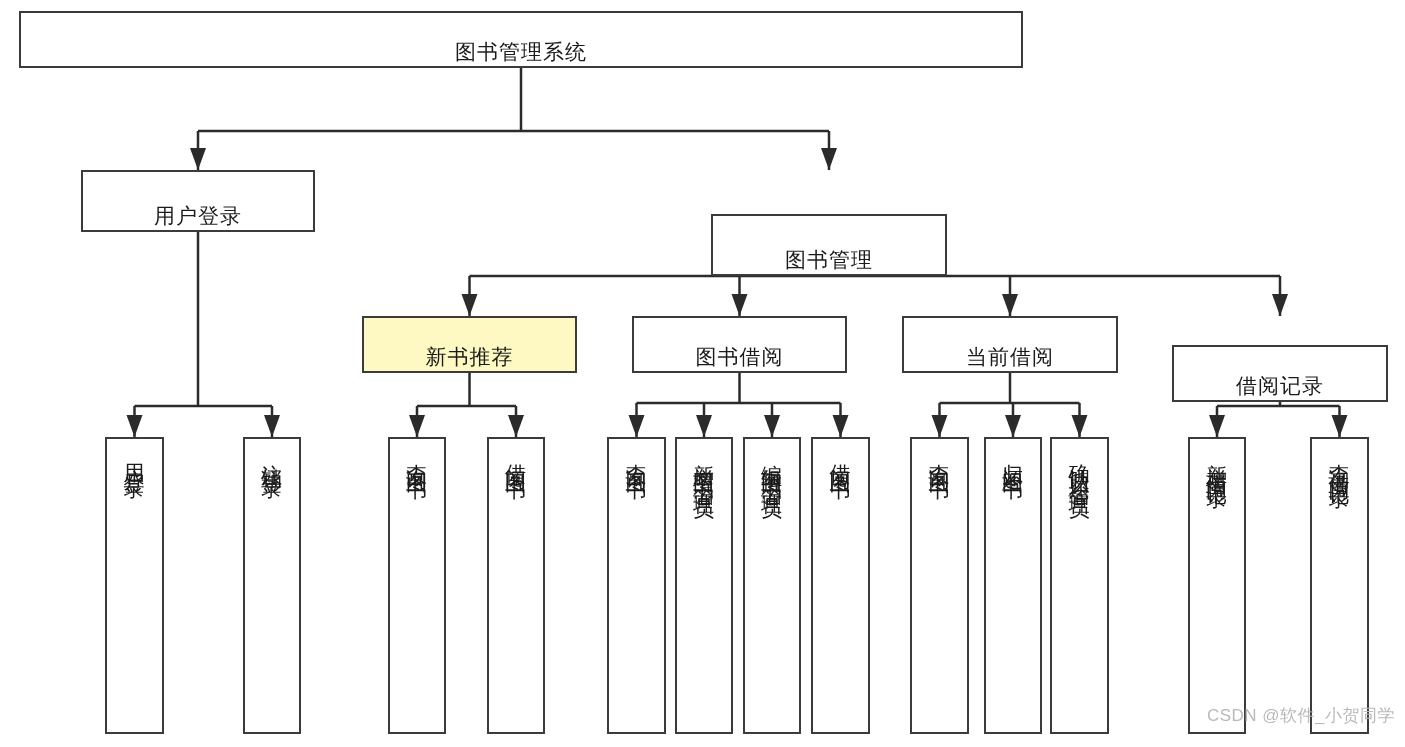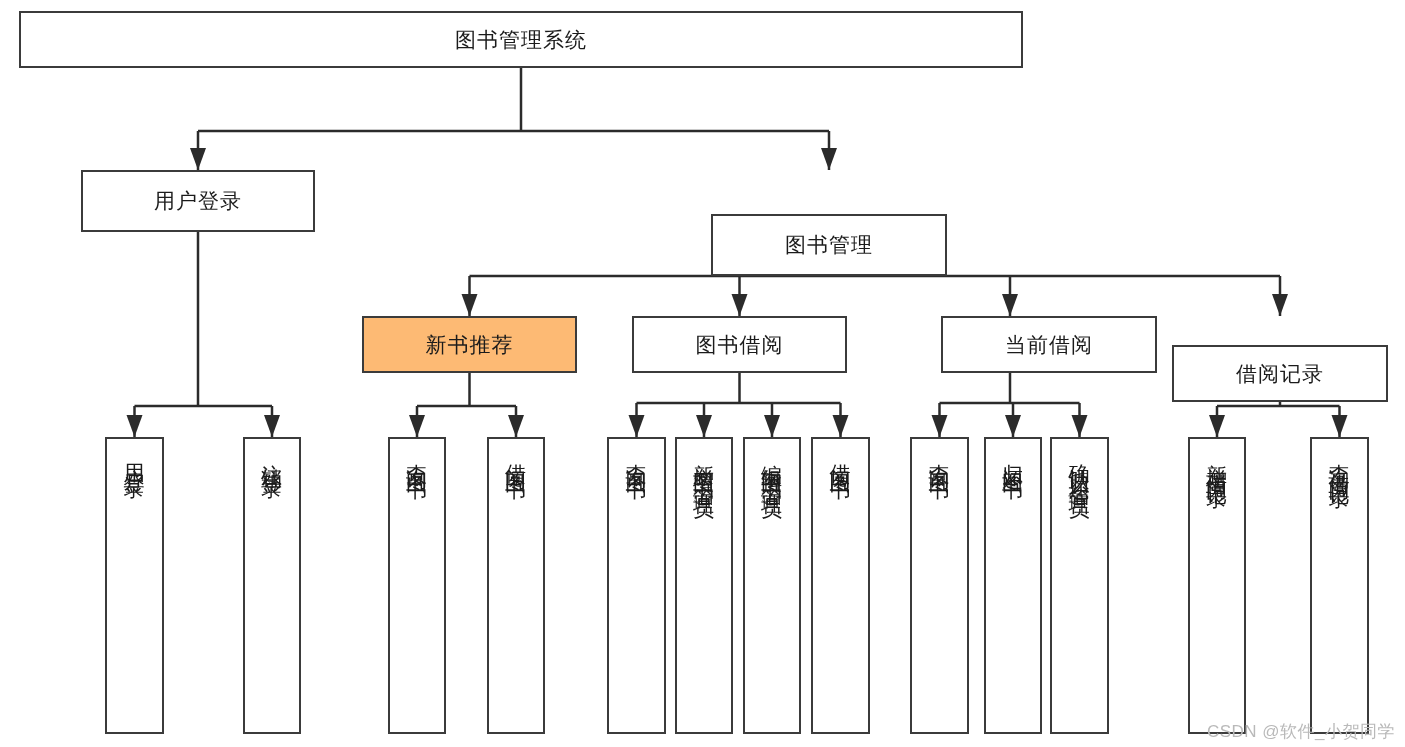--- a/index.html
+++ b/index.html
@@ -25,21 +25,21 @@
     width: 1405px;
     height: 747px;
     pointer-events: none;
   }
   .node {
     position: absolute;
     box-sizing: border-box;
     background: #ffffff;
     border: 2px solid #3b3b3b;
     display: flex;
-    align-items: center;
+    align-items: flex-end;
     justify-content: center;
     color: #1b1b1b;
   }
   .node.h-node {
     font-size: 21px;
     letter-spacing: 1px;
   }
   .node.v-node {
     font-size: 21px;
     align-items: flex-start;
@@ -51,21 +51,21 @@
     letter-spacing: 5px;
     line-height: 1;
     white-space: nowrap;
   }
   .node .hlabel {
     white-space: nowrap;
   }
   #watermark {
     position: absolute;
     right: 10px;
-    bottom: 4px;
+    bottom: 20px;
     font-size: 17px;
     color: #b9b9b9;
     white-space: nowrap;
     letter-spacing: 0.5px;
   }
 </style>
 </head>
 <body>
 
 <div id="canvas">
@@ -126,27 +126,27 @@
   <div id="nodes-layer">
       <div class="node h-node" style="left: 19px; top: 11px; width: 1004px; height: 57px; border-color: rgb(59, 59, 59); background: rgb(255, 255, 255); color: rgb(27, 27, 27);">
         <span class="hlabel">图书管理系统</span>
       </div>
       <div class="node h-node" style="left: 81px; top: 170px; width: 234px; height: 62px; border-color: rgb(59, 59, 59); background: rgb(255, 255, 255); color: rgb(27, 27, 27);">
         <span class="hlabel">用户登录</span>
       </div>
       <div class="node h-node" style="left: 711px; top: 170px; width: 236px; height: 62px; border-color: rgb(59, 59, 59); background: rgb(255, 255, 255); color: rgb(27, 27, 27); margin-top: 44px;">
         <span class="hlabel">图书管理</span>
       </div>
-      <div class="node h-node" style="left: 362px; top: 316px; width: 215px; height: 57px; border-color: rgb(59, 59, 59); background: #fdba74; color: rgb(27, 27, 27);">
+      <div class="node h-node" style="left: 362px; top: 316px; width: 215px; height: 57px; border-color: rgb(59, 59, 59); background: #fef9c3; color: rgb(27, 27, 27);">
         <span class="hlabel">新书推荐</span>
       </div>
       <div class="node h-node" style="left: 632px; top: 316px; width: 215px; height: 57px; border-color: rgb(59, 59, 59); background: rgb(255, 255, 255); color: rgb(27, 27, 27);">
         <span class="hlabel">图书借阅</span>
       </div>
-      <div class="node h-node" style="left: 902px; top: 316px; width: 216px; height: 57px; border-color: rgb(59, 59, 59); background: rgb(255, 255, 255); color: rgb(27, 27, 27); margin-left: 39px;">
+      <div class="node h-node" style="left: 902px; top: 316px; width: 216px; height: 57px; border-color: rgb(59, 59, 59); background: rgb(255, 255, 255); color: rgb(27, 27, 27);">
         <span class="hlabel">当前借阅</span>
       </div>
       <div class="node h-node" style="left: 1172px; top: 316px; width: 216px; height: 57px; border-color: rgb(59, 59, 59); background: rgb(255, 255, 255); color: rgb(27, 27, 27); margin-top: 29px;">
         <span class="hlabel">借阅记录</span>
       </div>
       <div class="node v-node" style="left: 105px; top: 437px; width: 59px; height: 297px; border-color: rgb(59, 59, 59); background: rgb(255, 255, 255); color: rgb(27, 27, 27);">
         <span class="vlabel">用户登录</span>
       </div>
       <div class="node v-node" style="left: 243px; top: 437px; width: 58px; height: 297px; border-color: rgb(59, 59, 59); background: rgb(255, 255, 255); color: rgb(27, 27, 27);">
         <span class="vlabel">注销登录</span>

